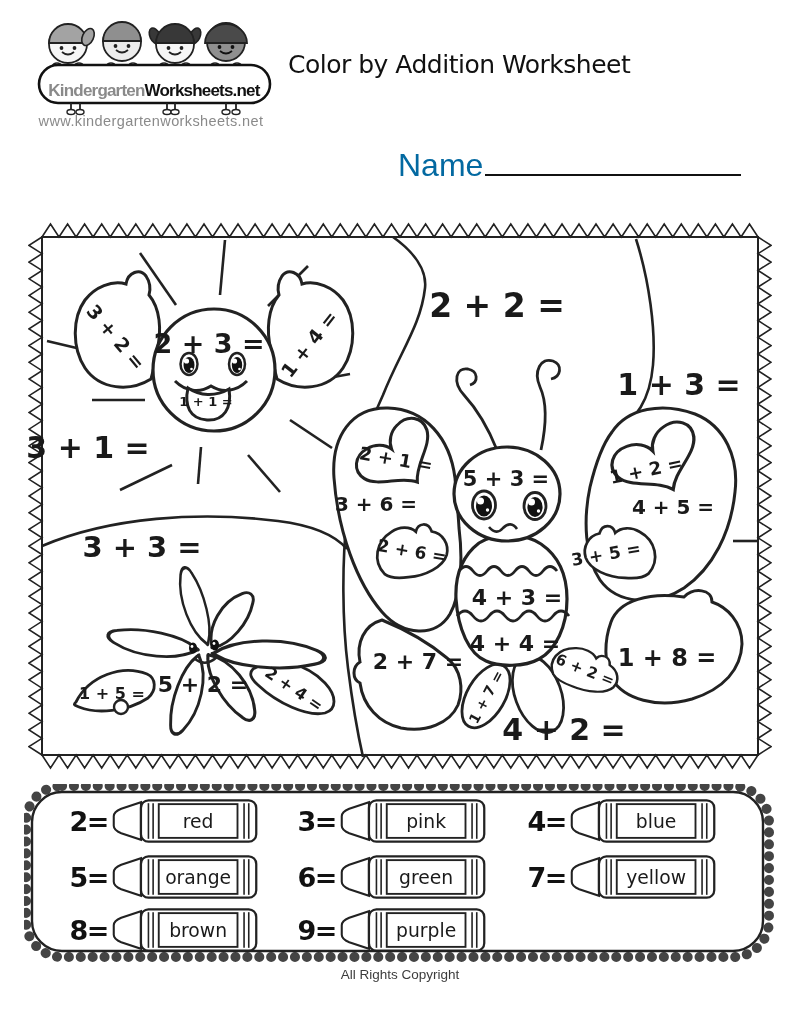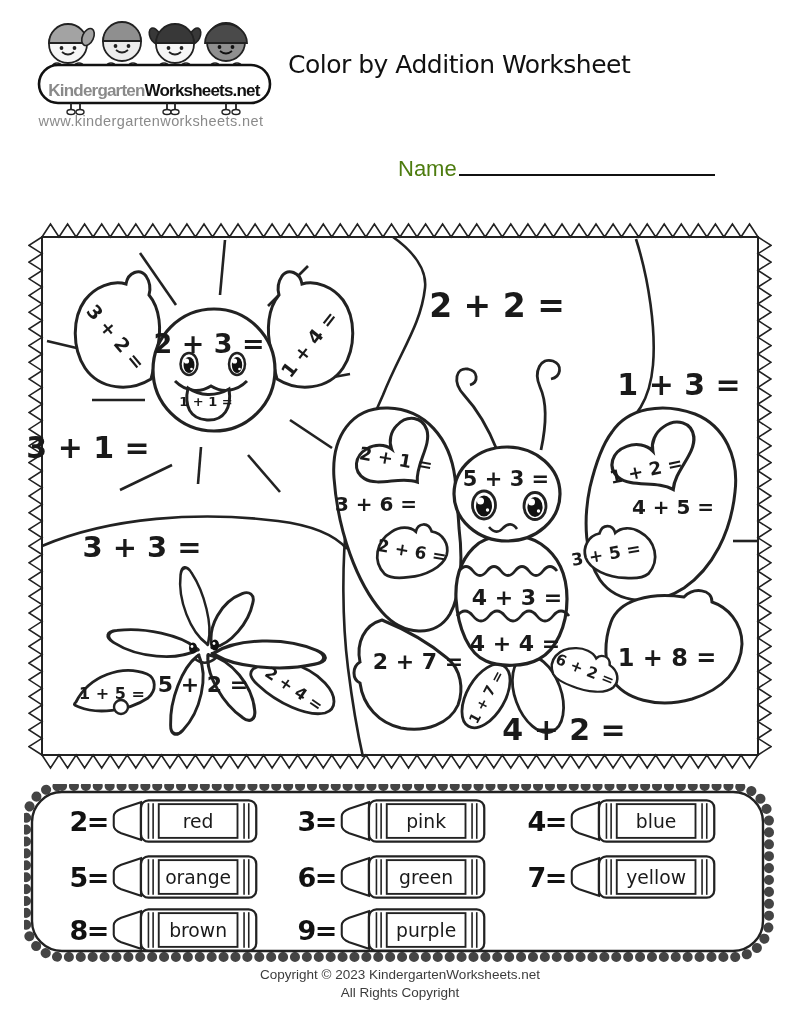--- a/index.html
+++ b/index.html
@@ -4,21 +4,21 @@
 <style>
   html,body{margin:0;padding:0;background:#fff;}
   #page{position:relative;width:800px;height:1035px;background:#fff;overflow:hidden;
         font-family:"DejaVu Sans",sans-serif;color:#1a1a1a;}
   .abs{position:absolute;}
 
   
   #site-url{left:26px;top:113px;width:250px;text-align:center;
             font-family:"Liberation Sans",sans-serif;font-size:14.5px;color:#8a8a8a;letter-spacing:.4px;}
   #page-title{left:288px;top:50px;font-size:25px;letter-spacing:-.5px;color:#111;}
-  #name-row{left:398px;top:142px;font-family:"Liberation Sans",sans-serif;font-size:22px;color:#4d7c0f;}
+  #name-row{left:398px;top:142px;font-family:"Liberation Sans",sans-serif;font-size:32px;color:#0369a1;}
   #name-row .nline{display:inline-block;width:256px;height:32px;border-bottom:2.5px solid #111;margin-left:2px;}
 
   
   .prob{font-family:"DejaVu Sans",sans-serif;font-weight:700;fill:#1a1a1a;
         text-anchor:middle;dominant-baseline:central;}
   .outline{fill:#fff;stroke:#222;}
   .lineo{fill:none;stroke:#222;}
 
   
   .key-cell{display:flex;align-items:center;height:52px;width:235px;}
@@ -317,17 +317,16 @@
   </div>
   <div class="abs key-cell" style="left:268px;top:904px">
     <span class="key-num">9=</span>
     <svg class="crayon" viewBox="0 0 160 52">
       <use href="#crayon-shape"></use>
         <text class="crayon-word" x="94" y="33">purple</text>
     </svg>
   </div>
 
   <div id="footer" class="abs">
-    <div>Copyright © 2023 KindergartenWorksheets.net</div>
     <div>All Rights Copyright</div>
   </div>
 
 </div>
 
 </body></html>

